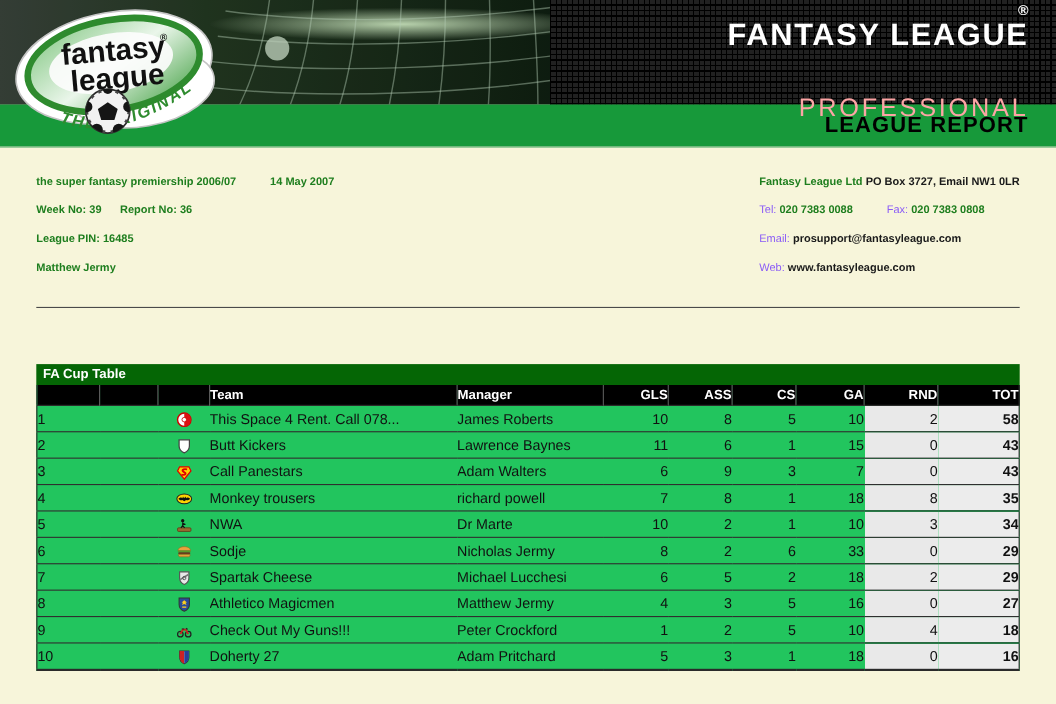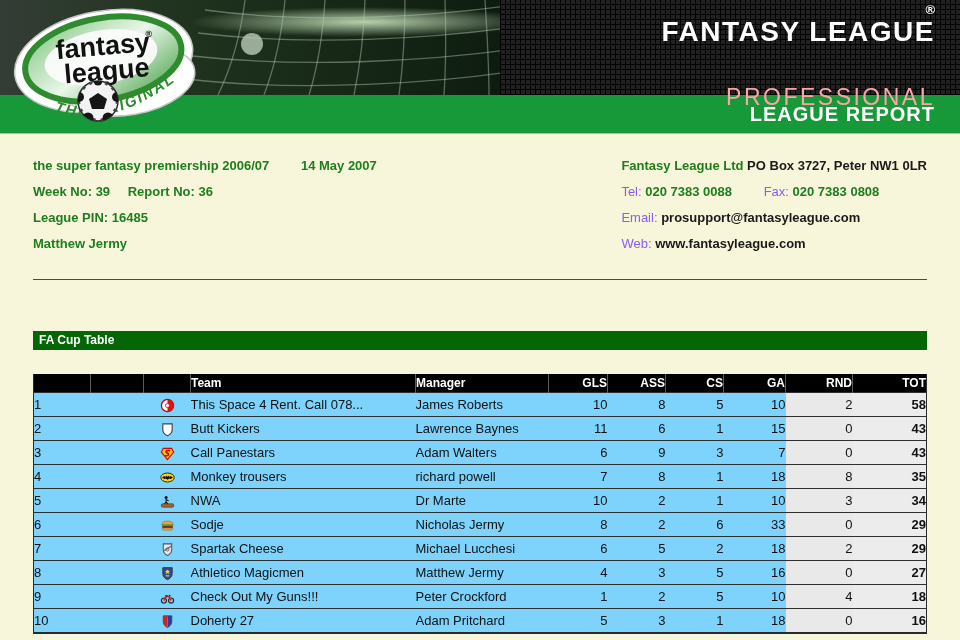--- a/index.html
+++ b/index.html
@@ -10,41 +10,41 @@
   .hdr{position:relative;height:95px;background:#0d0d0d;}
   .hdr-dots{position:absolute;top:0;bottom:0;left:500px;right:0;background-color:#212121;
     background-image:repeating-linear-gradient(0deg,#000 0 1px,transparent 1px 5px),
                      repeating-linear-gradient(90deg,#000 0 1px,transparent 1px 5px);}
   .hdr-photo{position:absolute;top:0;left:0;width:535px;height:95px;}
   .brand{position:absolute;top:3px;right:25px;text-align:right;color:#fff;z-index:3;}
   .brand-reg{display:block;font-size:13px;font-weight:bold;line-height:14px;}
   .brand-title{display:block;font-size:28px;font-weight:bold;letter-spacing:1.5px;line-height:30px;}
   .brand-sub{display:block;font-size:23px;font-weight:normal;letter-spacing:2.5px;line-height:29px;color:#fca5a5;margin-top:36px;}
   .greenbar{position:relative;height:38px;background:#17993a;border-bottom:1px solid #9cc79c;}
-  .banner-title{position:absolute;right:25px;top:0;line-height:38px;color:#ffffff;
+  .banner-title{position:absolute;right:25px;top:0;line-height:38px;color:#000000;
     font-size:20px;font-weight:bold;letter-spacing:1px;}
   .logo{position:absolute;left:8px;top:5px;width:192px;height:124px;z-index:6;}
 
   
   .content{padding:0 33px;}
   .info{display:flex;justify-content:space-between;padding-top:19px;}
-  .info div.line{font-size:13px;line-height:26px;white-space:nowrap;}
+  .info div.line{font-size:10px;line-height:26px;white-space:nowrap;}
   .green{color:#1e7e1e;font-weight:bold;}
   .blk{color:#8b5cf6;}
   .blkb{color:#1a1a1a;font-weight:bold;}
   .gap{display:inline-block;width:28px;}
   .gap-s{display:inline-block;width:14px;}
   .rule{border:none;border-top:1px solid #4a4a4a;margin:22px 0 0 0;}
 
   
   .tbl-wrap{margin-top:51px;}
   .tbl-title{height:19px;line-height:19px;background:#056605;color:#fff;
     font-size:12px;font-weight:bold;padding-left:6px;}
-  table.league{width:100%;border-collapse:collapse;table-layout:fixed;background:#7dd3fc;
-    border:1px solid #2a2a2a;border-top:none;border-bottom-width:2px;margin-top:24px;}
+  table.league{width:100%;border-collapse:collapse;table-layout:fixed;background:#22c55e;
+    border:1px solid #2a2a2a;border-top:none;border-bottom-width:2px;}
   table.league th{background:#000;color:#fff;height:18px;font-size:12px;font-weight:bold;
     border-left:1px solid #5a5a5a;padding:0;}
   table.league th:first-child{border-left:none;}
   th.h-left{text-align:left;padding-left:6px;}
   th.h-right{text-align:right;padding-right:10px;}
   table.league td{height:23px;font-size:13px;color:#111;border-top:1px solid #2f2f2f;
     padding:0;overflow:hidden;white-space:nowrap;}
   td.c-pos{padding-left:8px;}
   td.c-badge{text-align:center;}
   td.c-badge svg{vertical-align:middle;}
@@ -161,21 +161,21 @@
           <span class="green">League PIN:</span>
           <span class="green">16485</span>
         </div>
         <div class="line">
           <span class="green">Matthew Jermy</span>
         </div>
       </div>
       <div>
         <div class="line">
           <span class="green">Fantasy League Ltd</span>
-          <span class="blkb">PO Box 3727, Peter NW1 0LR</span>
+          <span class="blkb">PO Box 3727, Email NW1 0LR</span>
         </div>
         <div class="line">
           <span class="blk">Tel:</span>
           <span class="green">020 7383 0088</span><span class="gap"></span>
           <span class="blk">Fax:</span>
           <span class="green">020 7383 0808</span>
         </div>
         <div class="line">
           <span class="blk">Email:</span>
           <span class="blkb">prosupport@fantasyleague.com</span>

